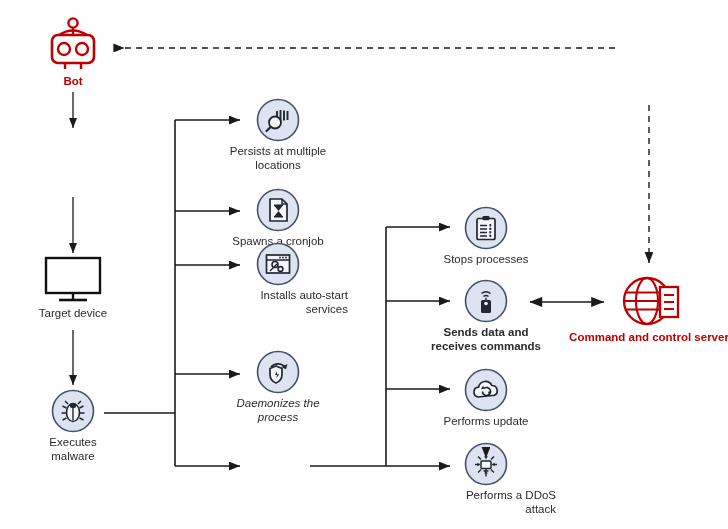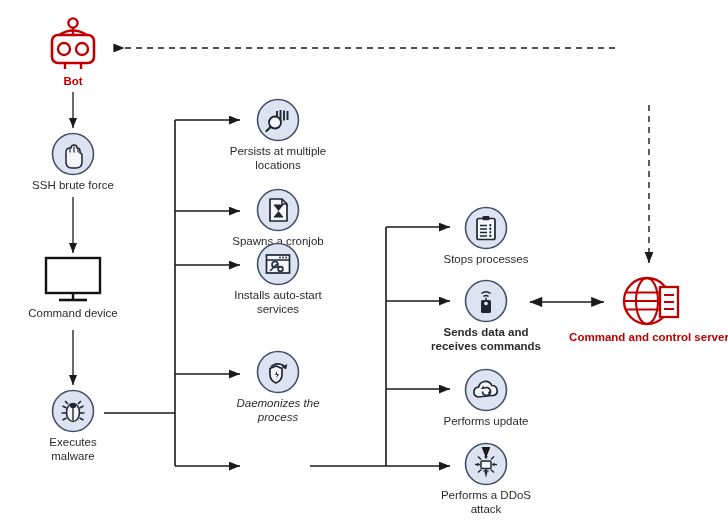--- a/index.html
+++ b/index.html
@@ -87,40 +87,30 @@
         <rect x="12" y="19" width="42" height="28" rx="6" fill="none" stroke="#C00000" stroke-width="2.6"></rect>
         <circle cx="24" cy="33" r="6" fill="none" stroke="#C00000" stroke-width="2.4"></circle>
         <circle cx="42" cy="33" r="6" fill="none" stroke="#C00000" stroke-width="2.4"></circle>
         <line x1="25" y1="47" x2="25" y2="53" stroke="#C00000" stroke-width="2.4"></line>
         <line x1="41" y1="47" x2="41" y2="53" stroke="#C00000" stroke-width="2.4"></line>
       </svg>
     </div>
     <div class="cap">Bot</div>
   </div>
 
-  <div class="node w120" style="left:65px;top:132px;">
-    <div class="ico">
-      <svg viewBox="0 0 44 44">
-        <circle cx="22" cy="22" r="20.5" fill="#DDE3F0" stroke="#44506B" stroke-width="1.6"></circle>
-        <path d="M15 20 q0-4 4-4 h1 q0-3 3-3 t3 3 q3 0 3 3 v2 q2 0 2 3 v6 q0 6-6 6 h-4 q-6 0-6-6 z" fill="#F4F6FA" stroke="#1F2733" stroke-width="1.5" stroke-linejoin="round"></path>
-        <path d="M19 16.5 v4 M23 14.5 v6 M27 16.5 v4" stroke="#1F2733" stroke-width="1.2" fill="none"></path>
-      </svg>
-    </div>
-    <div class="cap">SSH brute force</div>
-  </div>
 
   <div class="node w120" style="left:65px;top:256px;">
     <div class="bigico" style="height:48px;">
       <svg width="66" height="48" viewBox="0 0 66 48">
         <rect x="6" y="2" width="54" height="35" fill="#ffffff" stroke="#111111" stroke-width="2.4"></rect>
         <line x1="33" y1="37" x2="33" y2="43" stroke="#111111" stroke-width="2.4"></line>
         <line x1="19" y1="44" x2="47" y2="44" stroke="#111111" stroke-width="2.6"></line>
       </svg>
     </div>
-    <div class="cap">Command device</div>
+    <div class="cap">Target device</div>
   </div>
 
   <div class="node w120" style="left:65px;top:389px;">
     <div class="ico">
       <svg viewBox="0 0 44 44">
         <circle cx="22" cy="22" r="20.5" fill="#DDE3F0" stroke="#44506B" stroke-width="1.6"></circle>
         <path d="M17 15 l-3-3 M27 15 l3-3" stroke="#1F2733" stroke-width="1.5"></path>
         <ellipse cx="22" cy="23.5" rx="6.5" ry="9" fill="#F4F6FA" stroke="#1F2733" stroke-width="1.6"></ellipse>
         <path d="M22 15.5 v16" stroke="#1F2733" stroke-width="1.4"></path>
         <path d="M15.5 19 l-4-2 M15.5 24 h-5 M15.5 29 l-4 2 M28.5 19 l4-2 M28.5 24 h5 M28.5 29 l4 2" stroke="#1F2733" stroke-width="1.4"></path>
@@ -150,21 +140,21 @@
         <circle cx="22" cy="22" r="20.5" fill="#DDE3F0" stroke="#44506B" stroke-width="1.6"></circle>
         <path d="M14 11 h12 l5 5 v17 h-17 z" fill="#F4F6FA" stroke="#1F2733" stroke-width="1.7" stroke-linejoin="round"></path>
         <path d="M26 11 v5 h5" fill="none" stroke="#1F2733" stroke-width="1.5"></path>
         <path d="M18.5 18 h8 l-4 5 4 5 h-8 l4-5 z" fill="#1F2733"></path>
         <path d="M18 17.2 h9 M18 28.8 h9" stroke="#1F2733" stroke-width="1.6"></path>
       </svg>
     </div>
     <div class="cap">Spawns a cronjob</div>
   </div>
 
-  <div class="node w140" style="left:270px;top:242px;">
+  <div class="node w140" style="left:270px;top:242px;text-align:right;">
     <div class="ico">
       <svg viewBox="0 0 44 44">
         <circle cx="22" cy="22" r="20.5" fill="#DDE3F0" stroke="#44506B" stroke-width="1.6"></circle>
         <rect x="10.5" y="13" width="23" height="18" fill="#F4F6FA" stroke="#1F2733" stroke-width="1.7"></rect>
         <line x1="10.5" y1="18" x2="33.5" y2="18" stroke="#1F2733" stroke-width="1.5"></line>
         <circle cx="27" cy="15.5" r="0.9" fill="#1F2733"></circle>
           <circle cx="30" cy="15.5" r="0.9" fill="#1F2733"></circle>
         <circle cx="24" cy="15.5" r="0.9" fill="#1F2733"></circle>
         <circle cx="19" cy="22.5" r="3" fill="none" stroke="#1F2733" stroke-width="1.6"></circle>
         <circle cx="24.5" cy="27" r="2.4" fill="none" stroke="#1F2733" stroke-width="1.6"></circle>
@@ -227,21 +217,21 @@
         <circle cx="22" cy="22" r="20.5" fill="#DDE3F0" stroke="#44506B" stroke-width="1.6"></circle>
         <path d="M14 29 a5 5 0 0 1 0.6-9.9 a7 7 0 0 1 13.2-1.6 a5.2 5.2 0 0 1 2.2 10 h-2 z" fill="#F4F6FA" stroke="#1F2733" stroke-width="1.7" stroke-linejoin="round"></path>
         <path d="M18.5 23.5 a4 4 0 1 0 1.6-3.2" fill="none" stroke="#1F2733" stroke-width="1.7"></path>
         <path d="M19.2 17.6 l1 3.2 -3.3 0.4 z" fill="#1F2733"></path>
         <path d="M25 27 l-1 -3.2 3.3 -0.4 z" fill="#1F2733"></path>
       </svg>
     </div>
     <div class="cap">Performs update</div>
   </div>
 
-  <div class="node w140" style="left:478px;top:442px;">
+  <div class="node w140" style="left:478px;top:442px;text-align:right;">
     <div class="ico">
       <svg viewBox="0 0 44 44">
         <circle cx="22" cy="22" r="20.5" fill="#DDE3F0" stroke="#44506B" stroke-width="1.6"></circle>
         <rect x="17" y="19" width="10" height="7.5" rx="1" fill="#F4F6FA" stroke="#1F2733" stroke-width="1.5"></rect>
         <path d="M22 26.5 v2 M19.5 29 h5" stroke="#1F2733" stroke-width="1.4"></path>
         <g stroke="#1F2733" stroke-width="1.4" fill="none">
           <path d="M22 10.5 v5.5" marker-end="url(#ah)"></path>
           <path d="M22 34.5 v-4.5"></path>
           <path d="M11 22.5 h4.5"></path>
           <path d="M33 22.5 h-4.5"></path>

